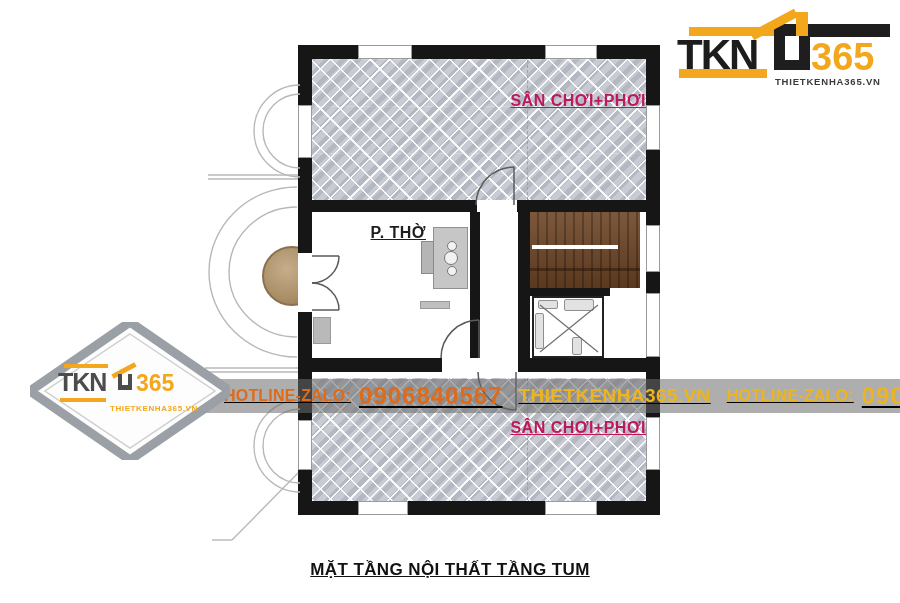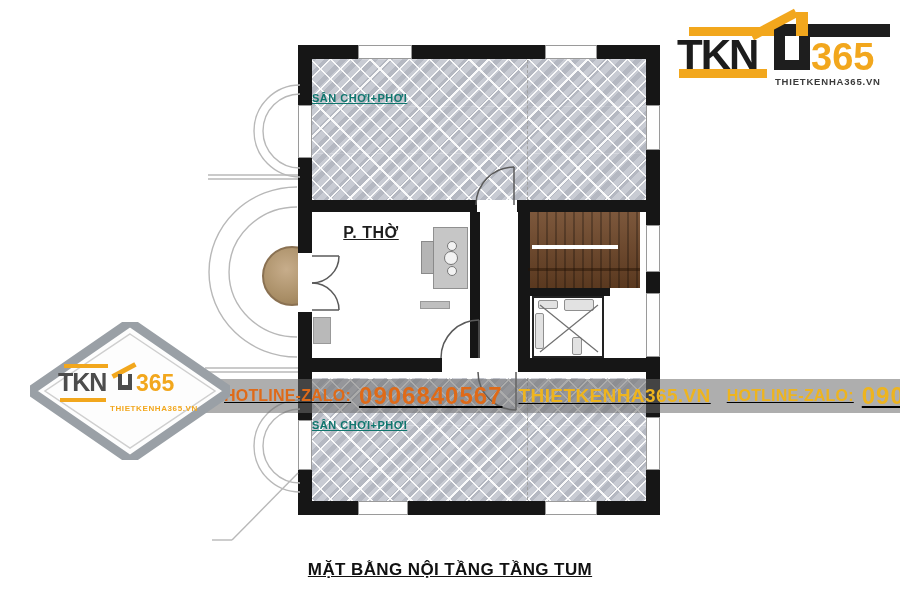--- a/index.html
+++ b/index.html
@@ -27,23 +27,23 @@
   .step-edge{background:rgba(35,18,4,.45);z-index:4;}
   .shaft{background:#ffffff;border:2px solid #222;z-index:3;}
   .fixture{background:#e2e2e2;border:1px solid #8f8f8f;border-radius:2px;z-index:4;}
   .furn{z-index:4;}
   .dash-v{border-left:1px dashed #a0a0a0;z-index:4;}
   .bowl{position:absolute;border-radius:50%;background:#f2f2f2;border:1px solid #777;z-index:5;}
   .round-planter{border-radius:50%;z-index:1;
     background:radial-gradient(circle at 40% 38%, #c7ad8b, #a98e66 60%, #8d7350);
     border:2px solid #8a7152;}
   
-  .room-label{z-index:5;text-align:left;font-weight:700;color:#0f766e;
-    font-size:11px;letter-spacing:.5px;}
-  .pt-label{z-index:5;text-align:center;font-weight:800;color:#1e1e1e;font-size:16px;letter-spacing:.5px;}
+  .room-label{z-index:5;text-align:right;font-weight:700;color:#be185d;
+    font-size:16px;letter-spacing:.5px;}
+  .pt-label{z-index:5;text-align:right;font-weight:800;color:#1e1e1e;font-size:16px;letter-spacing:.5px;}
   .caption{z-index:5;text-align:center;font-weight:800;color:#111;font-size:17px;letter-spacing:.4px;}
   svg.overlay{position:absolute;z-index:6;pointer-events:none;}
   
   .band{z-index:7;background:rgba(108,108,108,.55);display:flex;align-items:center;
         padding-left:24px;white-space:nowrap;overflow:hidden;}
   .band .b-label{font-weight:800;font-size:16px;letter-spacing:.2px;margin-right:8px;}
   .band .b-num{font-weight:800;font-size:24px;letter-spacing:1px;margin-right:16px;}
   .band .b-site{font-weight:800;font-size:19px;letter-spacing:.4px;margin-right:16px;}
   .c-red{color:#df6a18;}
   .c-gold{color:#eeb41e;}
@@ -196,15 +196,15 @@
     <div class="lg-chimney" style="left:121px;top:0;width:12px;height:24px;"></div>
     <div class="lg-tkn" style="left:2px;top:22px;font-size:42px;">TKN</div>
     <div class="lg-house" style="left:99px;top:24px;width:36px;height:34px;">
       <div class="door" style="left:11px;top:0;width:14px;height:24px;"></div>
     </div>
     <div class="lg-365" style="left:136px;top:26px;font-size:38px;">365</div>
     <div class="lg-bar" style="left:4px;top:57px;width:88px;height:9px;"></div>
     <div class="lg-site" style="left:100px;top:64px;font-size:9.5px;">THIETKENHA365.VN</div>
   </div>
 
-  <div class="abs caption" style="left:0;top:560px;width:900px;height:24px;">MẶT BẰNG NỘI TẦNG TẦNG TUM</div>
+  <div class="abs caption" style="left:0;top:560px;width:900px;height:24px;">MẶT TẦNG NỘI THẤT TẦNG TUM</div>
 
 </div>
 
 </body></html>

